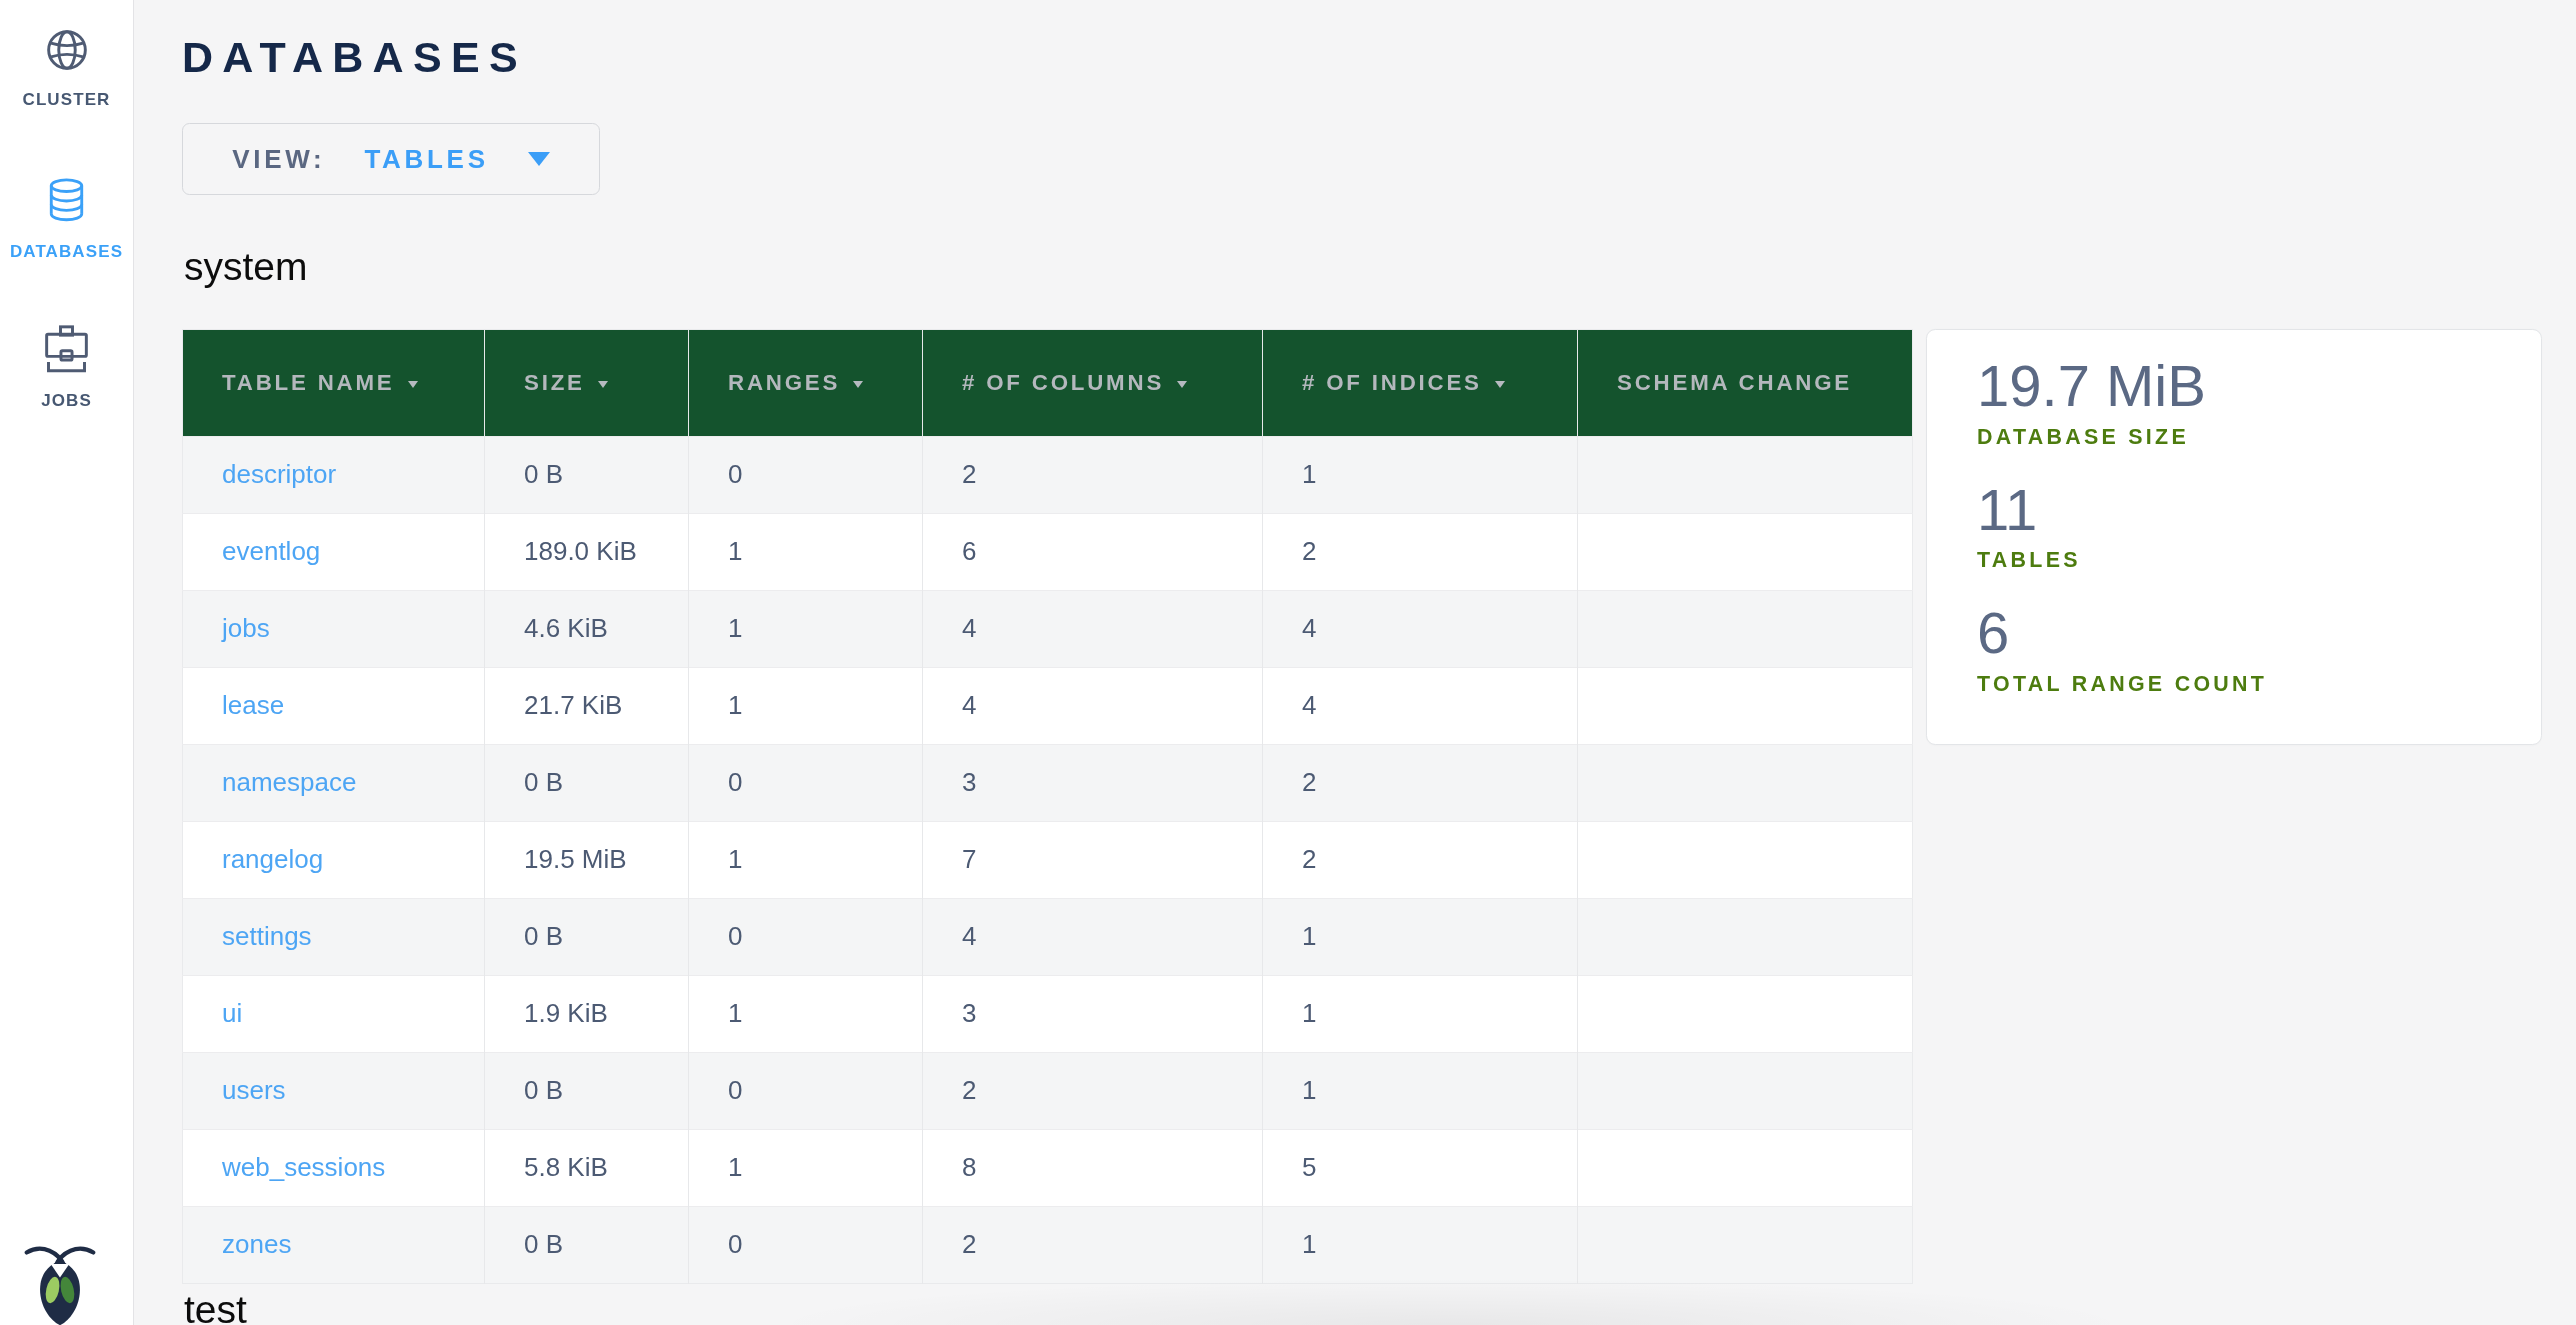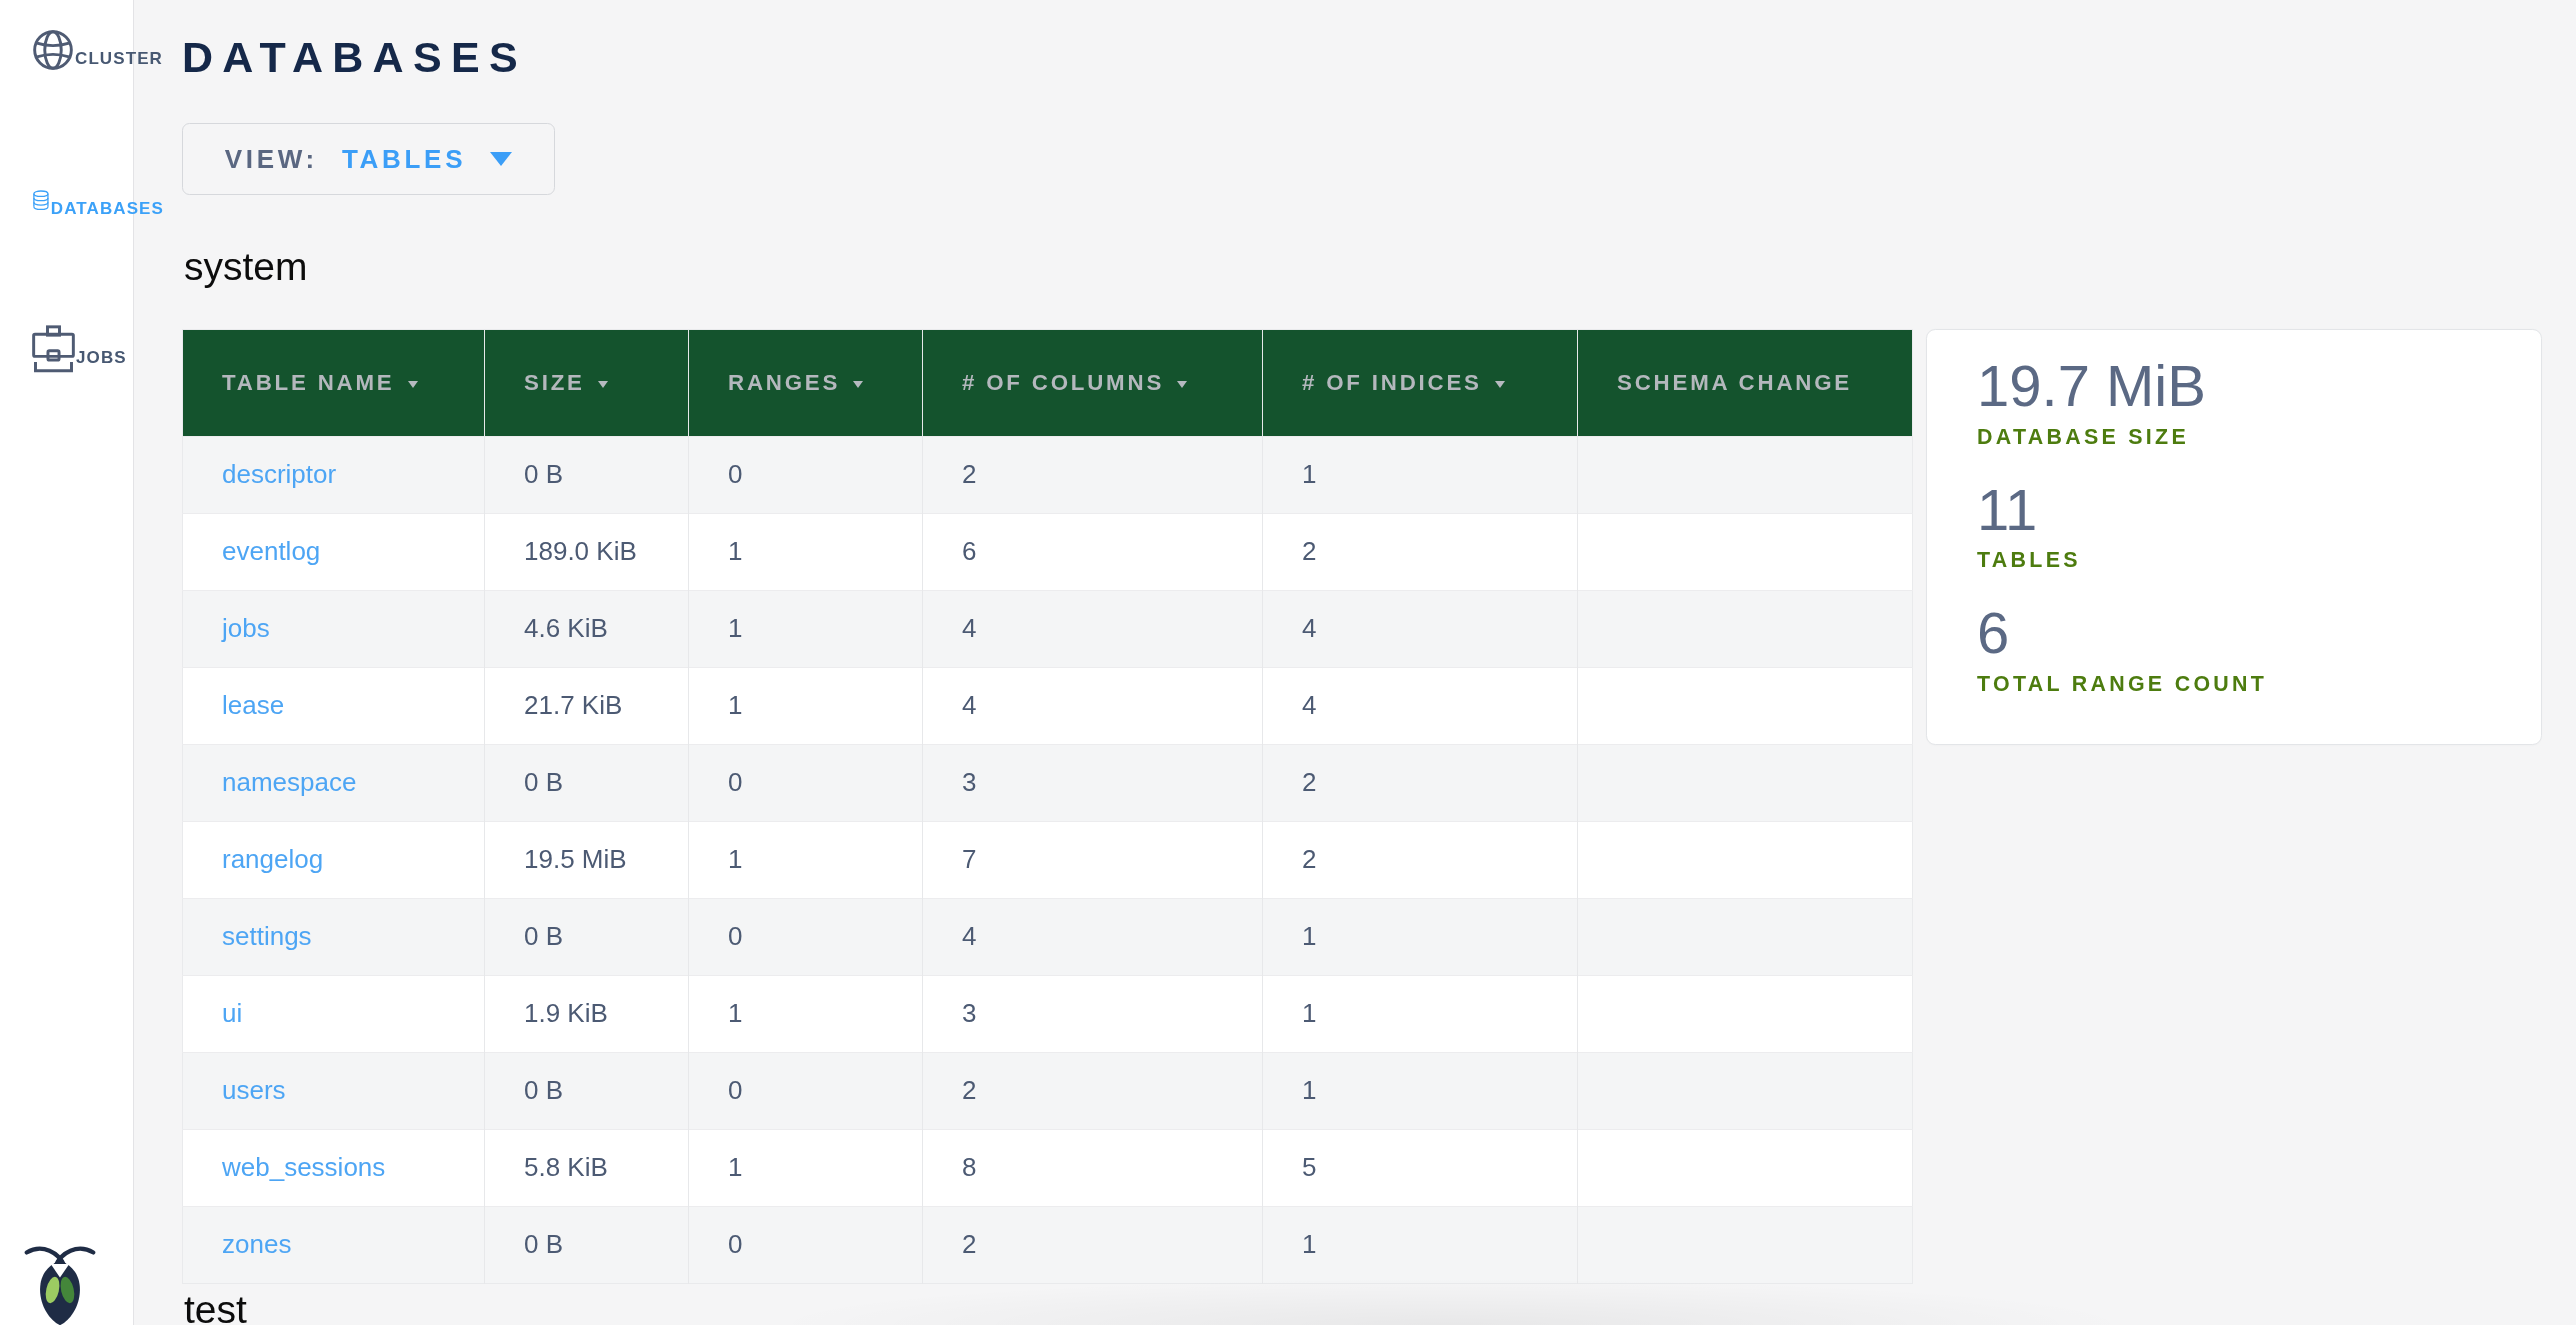--- a/index.html
+++ b/index.html
@@ -7,35 +7,35 @@
     width:2576px;height:1325px;overflow:hidden;position:relative;
     background:#f5f5f6;
     font-family:"Liberation Sans","DejaVu Sans",sans-serif;
     -webkit-font-smoothing:antialiased;
   }
   
   .sidebar{
     position:absolute;left:0;top:0;bottom:0;width:133px;
     background:#ffffff;border-right:0.9px solid #e3e3e6;z-index:3;
   }
-  .nav-item{position:absolute;left:0;width:100%;display:flex;flex-direction:row;align-items:center;cursor:pointer;padding-left:31px;}
+  .nav-item{position:absolute;left:0;width:100%;display:flex;flex-direction:column;align-items:center;cursor:pointer;}
   .nav-item.cluster{top:28px;}
   .nav-item.databases{top:177px;}
   .nav-item.jobs{top:325px;}
   .nav-icon{display:block;}
   .nav-label{margin-top:17.7px;font-size:17px;font-weight:bold;letter-spacing:1.1px;color:#475872;}
   .nav-item.active .nav-label{color:#3ba1f8;}
   .logo{position:absolute;left:22.3px;top:1241px;width:76px;height:85px;}
   
   .main{position:absolute;left:134px;top:0;right:0;bottom:0;padding:35px 0 0 48px;}
   .page-title{margin:0;font-size:43px;line-height:1.05;font-weight:bold;letter-spacing:9.3px;color:#152849;}
   .view-box{
-    margin-top:43px;width:373px;height:72px;box-sizing:border-box;
+    margin-top:43px;width:418px;height:72px;box-sizing:border-box;
     border:0.9px solid #d6d8dc;border-radius:7.4px;
-    display:flex;align-items:center;justify-content:center;cursor:pointer;
+    display:flex;align-items:center;justify-content:center;cursor:pointer;gap:15px;
   }
   .view-prefix{font-size:26px;font-weight:bold;letter-spacing:3.7px;color:#5a6781;}
   .view-value{font-size:26px;font-weight:bold;letter-spacing:3.7px;color:#3b9ef7;margin-left:24px;}
   .view-caret{width:0;height:0;border-left:11.2px solid transparent;border-right:11.2px solid transparent;border-top:14px solid #3b9ef7;margin-left:24px;}
   .db-name{margin:50px 0 0 1.9px;font-size:39px;font-weight:400;color:#0c0c0c;line-height:1.15;}
   .db-name.test{margin-top:3.7px;}
   .content-row{display:flex;align-items:flex-start;margin-top:39px;}
   
   table.db-table{border-collapse:collapse;table-layout:fixed;width:1729px;border:0.9px solid #e9eaec;}
   .db-table th{

